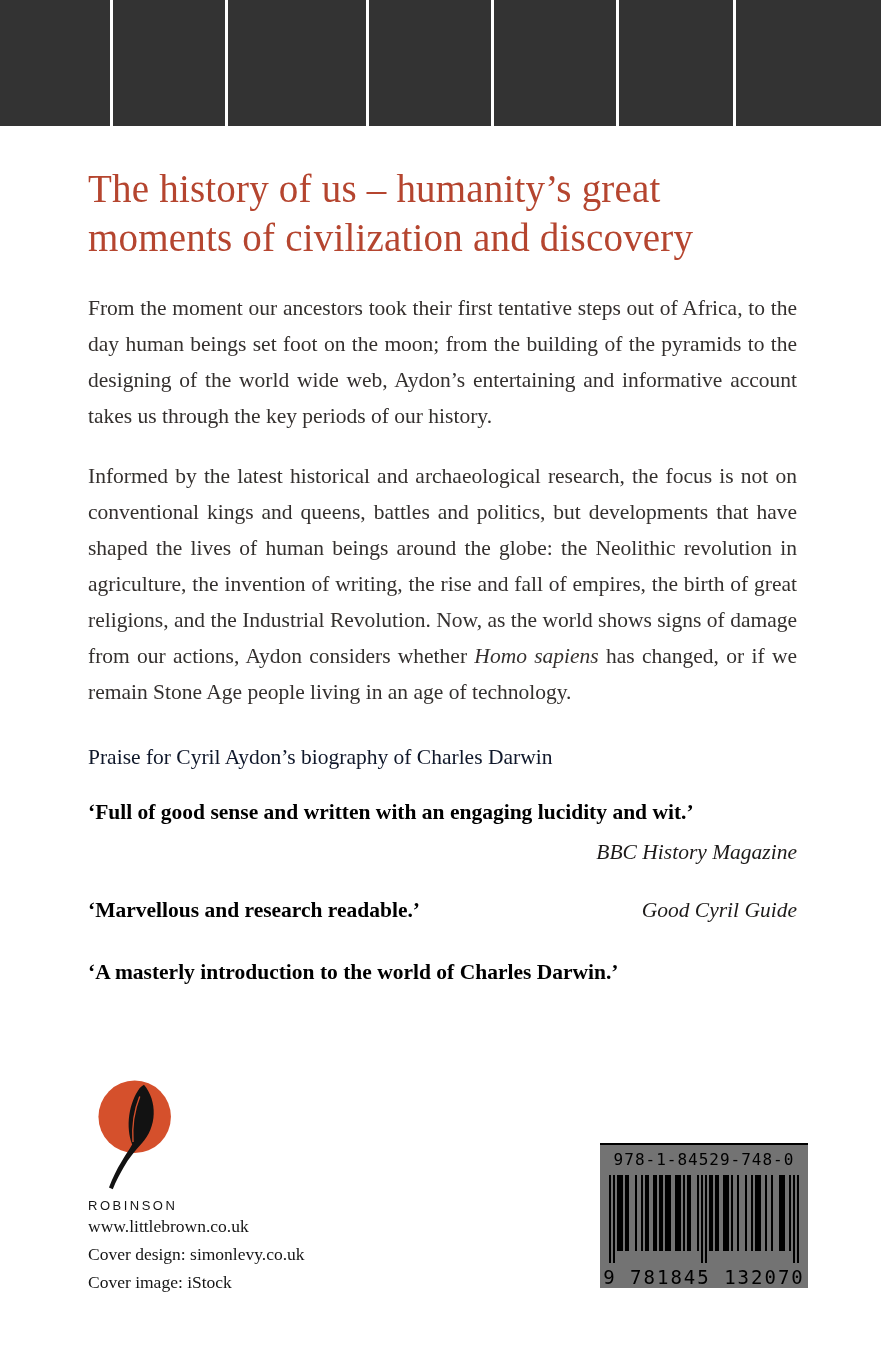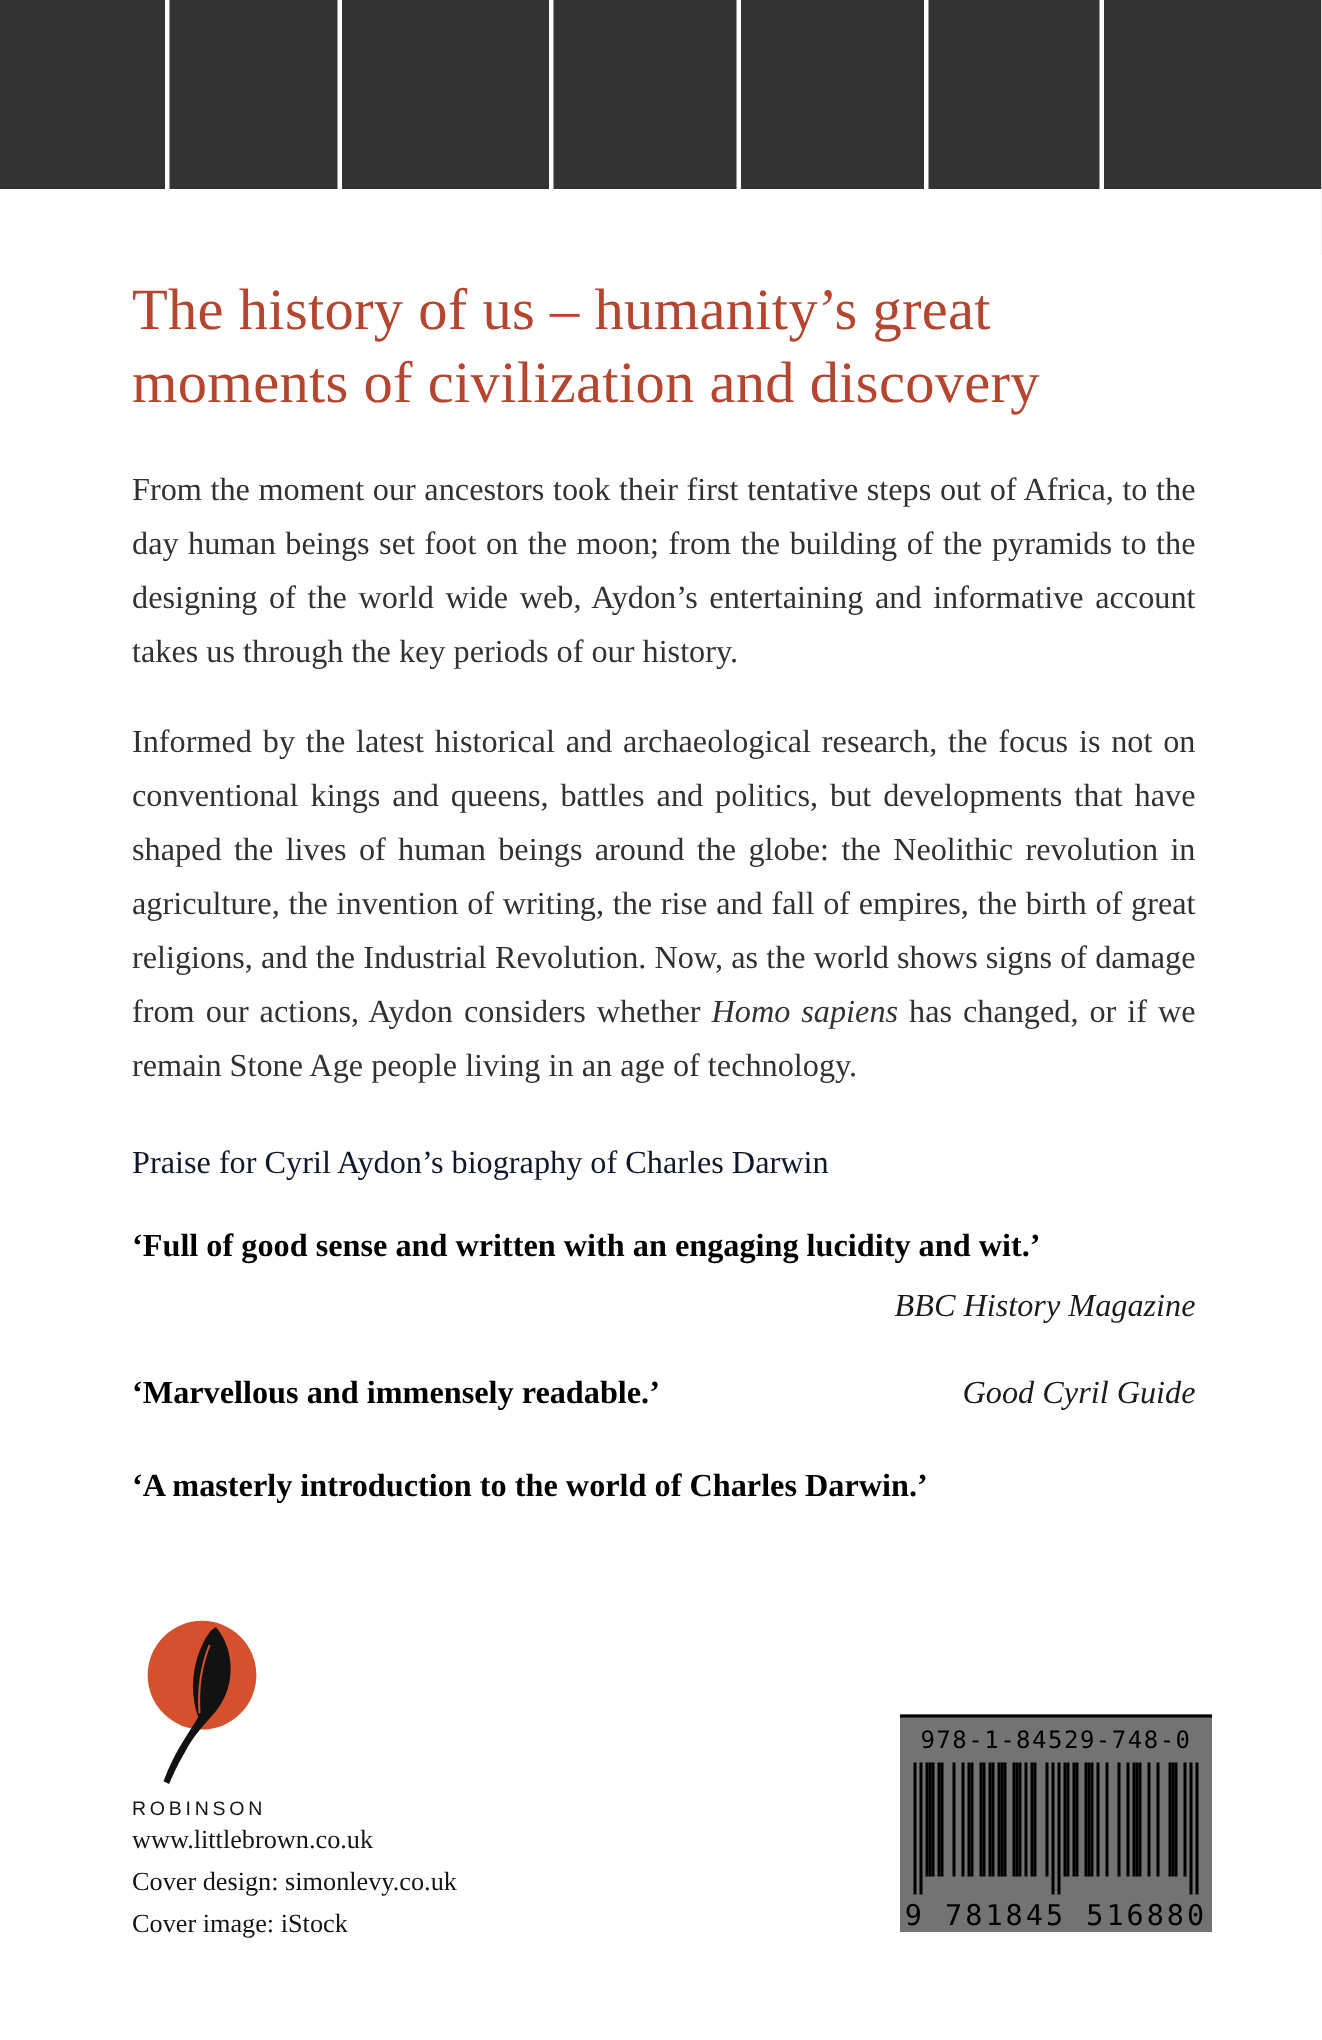--- a/index.html
+++ b/index.html
@@ -34,21 +34,21 @@
   .p6 { width:114px;
     background: radial-gradient(95px 105px at 62% 40%, #c9c9c9 0%, #707070 46%, rgba(0,0,0,0) 76%),
                 radial-gradient(80px 90px at 5% 70%, #555 0%, rgba(0,0,0,0) 55%),
                 linear-gradient(110deg, #202020 0%, #4a4a4a 52%, #121212 100%); }
   .p7 { flex:1;
     background: radial-gradient(120px 130px at 40% 45%, #d8d8d8 0%, #9b9b9b 40%, rgba(0,0,0,0) 74%),
                 radial-gradient(100px 120px at 92% 85%, #666 0%, rgba(0,0,0,0) 58%),
                 linear-gradient(120deg, #242424 0%, #515151 50%, #161616 100%); }
 
   
-  .content { padding:56px 84px 0 88px; }
+  .content { padding:38px 84px 0 88px; }
   .headline {
     font-size:39px; line-height:1.26; font-weight:400;
     color:#b5452f; letter-spacing:0.2px; margin-bottom:28px;
   }
   .bodycopy {
     font-size:21.5px; line-height:36px; color:#34302e;
     text-align:justify; margin-bottom:24px;
   }
   .bodycopy em { font-style:italic; }
   .praise-intro { font-size:21.5px; line-height:34px; color:#0f172a; margin:30px 0 22px 0; }
@@ -107,21 +107,21 @@
     <p class="bodycopy"><span>Informed by the latest historical and archaeological research, the focus is not on conventional kings and queens, battles and politics, but developments that have shaped the lives of human beings around the globe: the Neolithic revolution in agriculture, the invention of writing, the rise and fall of empires, the birth of great religions, and the Industrial Revolution. Now, as the world shows signs of damage from our actions, Aydon considers whether </span><em>Homo sapiens</em><span> has changed, or if we remain Stone Age people living in an age of technology.</span></p>
 
     <p class="praise-intro">Praise for Cyril Aydon’s biography of Charles Darwin</p>
 
     <div class="quote-block">
       <p class="quote">‘Full of good sense and written with an engaging lucidity and wit.’</p>
       <p class="attr it">BBC History Magazine</p>
     </div>
 
     <div class="quote-row">
-      <p class="quote">‘Marvellous and immensely readable.’</p>
+      <p class="quote">‘Marvellous and research readable.’</p>
       <p class="attr it">Good Cyril Guide</p>
     </div>
 
     <div class="quote-block">
       <p class="quote">‘A masterly introduction to the world of Charles Darwin.’</p>
     </div>
 
   </div>
 
   <div class="publisher">
@@ -229,16 +229,16 @@
         <div class="bar on"></div>
         <div class="bar on"></div>
         <div class="bar"></div>
         <div class="bar"></div>
         <div class="bar on"></div>
         <div class="bar"></div>
         <div class="bar on guard"></div>
         <div class="bar guard"></div>
         <div class="bar on guard"></div>
       </div>
-    <div class="isbn-bottom">9 781845 516880</div>
+    <div class="isbn-bottom">9 781845 132070</div>
   </div>
 
 </div>
 
 </body></html>

